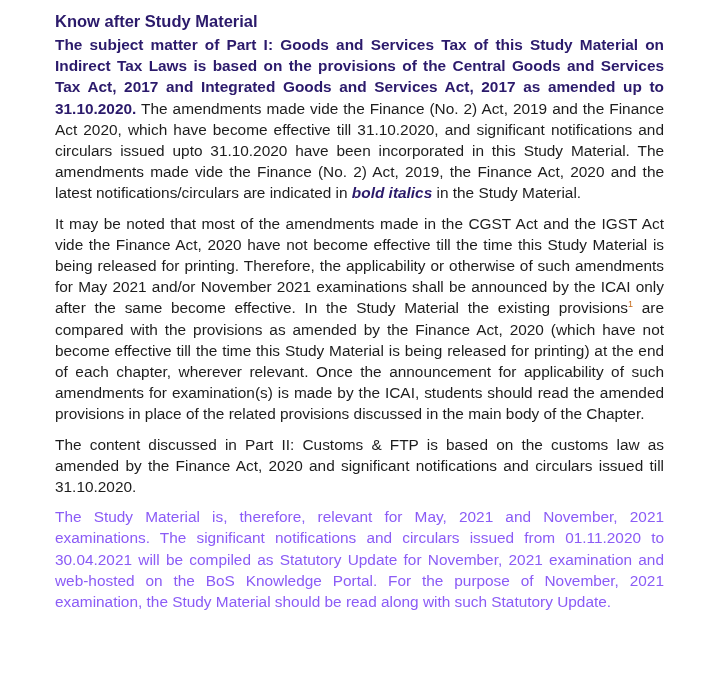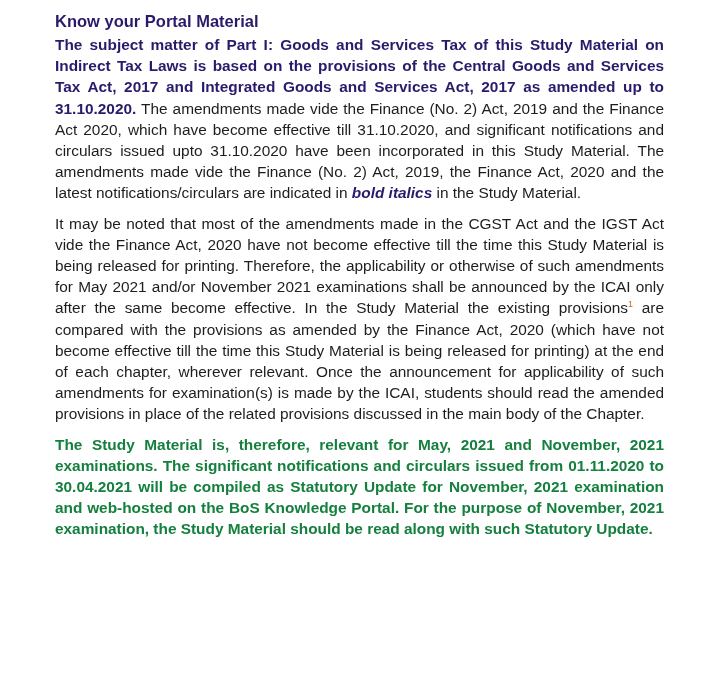--- a/index.html
+++ b/index.html
@@ -3,27 +3,28 @@
 <meta charset="utf-8">
 <style>
   html, body { margin:0; padding:0; background:#ffffff; }
   body { width:720px; height:698px; overflow:hidden; font-family:"Liberation Sans", sans-serif; }
   .page { position:relative; padding:6px 44px 0 55px; width:621px; }
   .heading { color:#2b1a6b; font-weight:bold; font-size:16.5px; line-height:22px; margin:4px 0 2px 0; }
   p { margin:0 12px 9px 0; font-size:15.4px; line-height:21.2px; color:#1d1d1d; text-align:justify; }
   .b { color:#2b1a6b; font-weight:bold; }
   .bi { color:#2b1a6b; font-weight:bold; font-style:italic; }
   sup.fn { color:#c46a1a; font-size:9px; vertical-align:super; line-height:0; }
-  .bold-para { color:#15803d; font-weight:bold; }
+  .bold-para { color:#8b5cf6; font-weight:normal; }
 </style>
 </head>
 <body>
 
 <div class="page">
-  <div class="heading">Know your Portal Material</div>
+  <div class="heading">Know after Study Material</div>
 
   <p><span class="b">The subject matter of Part I: Goods and Services Tax of this Study Material on Indirect Tax Laws is based on the provisions of the Central Goods and Services Tax Act, 2017 and Integrated Goods and Services Act, 2017 as amended up to 31.10.2020.</span><span>  The amendments made vide the Finance (No. 2) Act, 2019 and the Finance Act 2020, which have become effective till 31.10.2020, and significant notifications and circulars issued upto 31.10.2020 have been incorporated in this Study Material.  The amendments made vide the Finance (No. 2) Act, 2019, the Finance Act, 2020 and the latest notifications/circulars are indicated in </span><span class="bi">bold italics</span><span> in the Study Material.</span></p>
 
   <p><span>It may be noted that most of the amendments made in the CGST Act and the IGST Act vide the Finance Act, 2020 have not become effective till the time this Study Material is being released for printing.  Therefore, the applicability or otherwise of such amendments for May 2021 and/or November 2021 examinations shall be announced by the ICAI only after the same become effective.  In the Study Material the existing provisions</span><sup class="fn">1</sup><span> are compared with the provisions as amended by the Finance Act, 2020 (which have not become effective till the time this Study Material is being released for printing) at the end of each chapter, wherever relevant.  Once the announcement for applicability of such amendments for examination(s) is made by the ICAI, students should read the amended provisions in place of the related provisions discussed in the main body of the Chapter.</span></p>
 
+  <p>The content discussed in Part II: Customs &amp; FTP is based on the customs law as amended by the Finance Act, 2020 and significant notifications and circulars issued till 31.10.2020.</p>
 
   <p class="bold-para">The Study Material is, therefore, relevant for May, 2021 and November, 2021 examinations.  The significant notifications and circulars issued from 01.11.2020 to 30.04.2021 will be compiled as Statutory Update for November, 2021 examination and web-hosted on the BoS Knowledge Portal. For the purpose of November, 2021 examination, the Study Material should be read along with such Statutory Update.</p>
 </div>
 
 </body></html>

